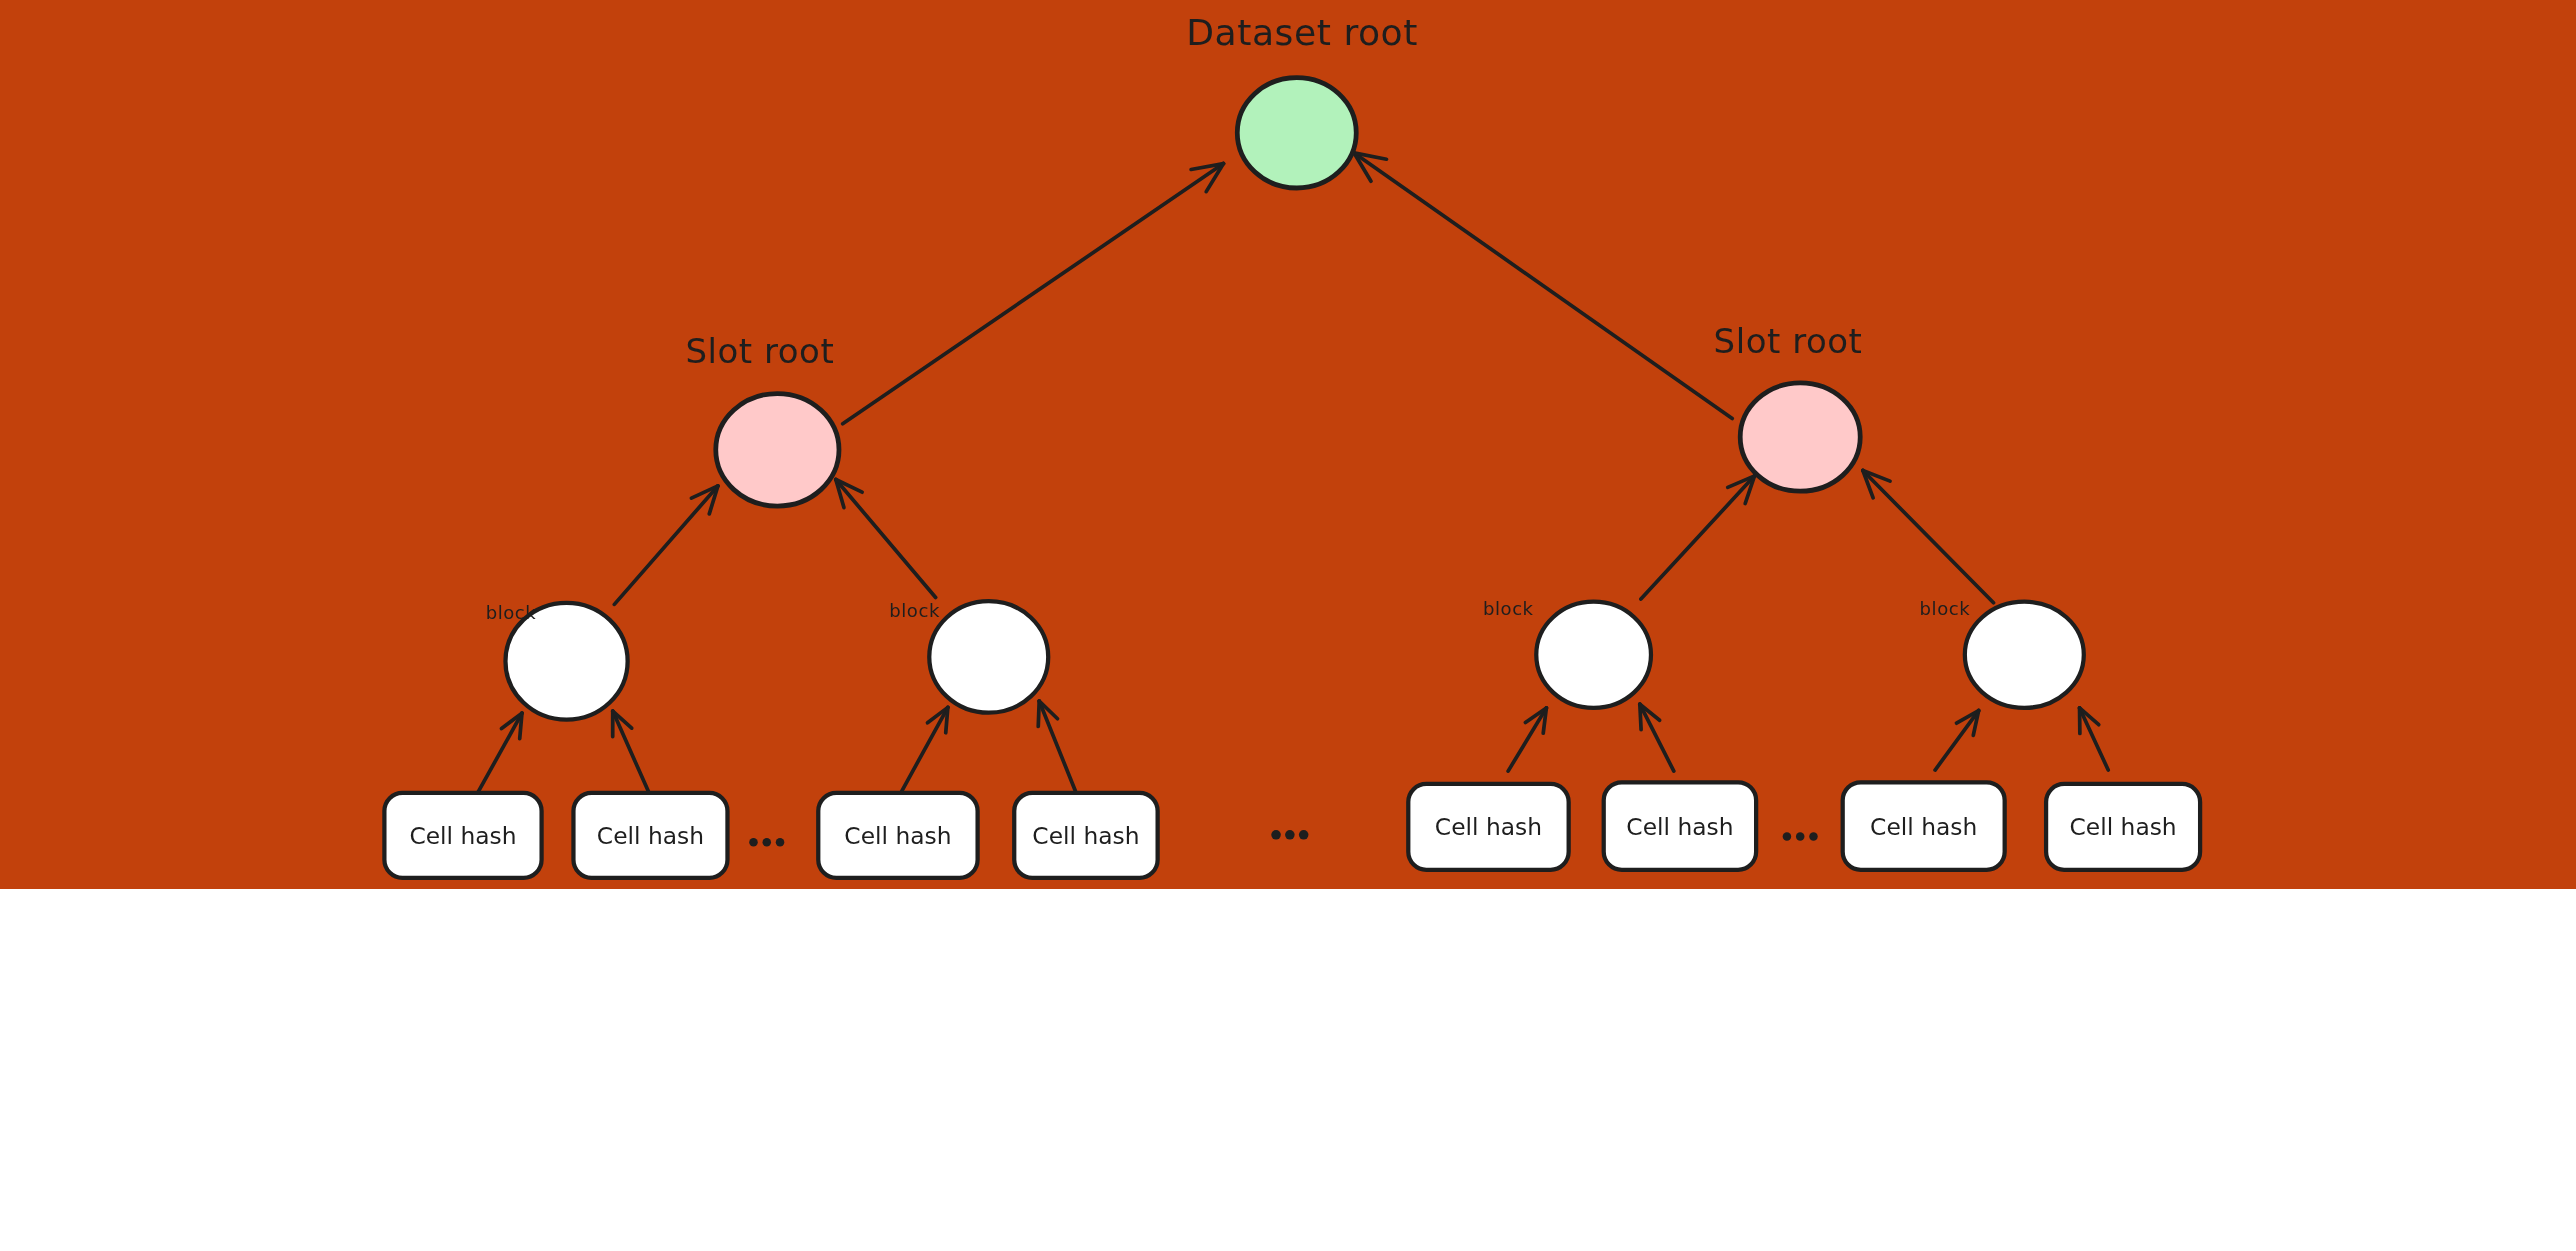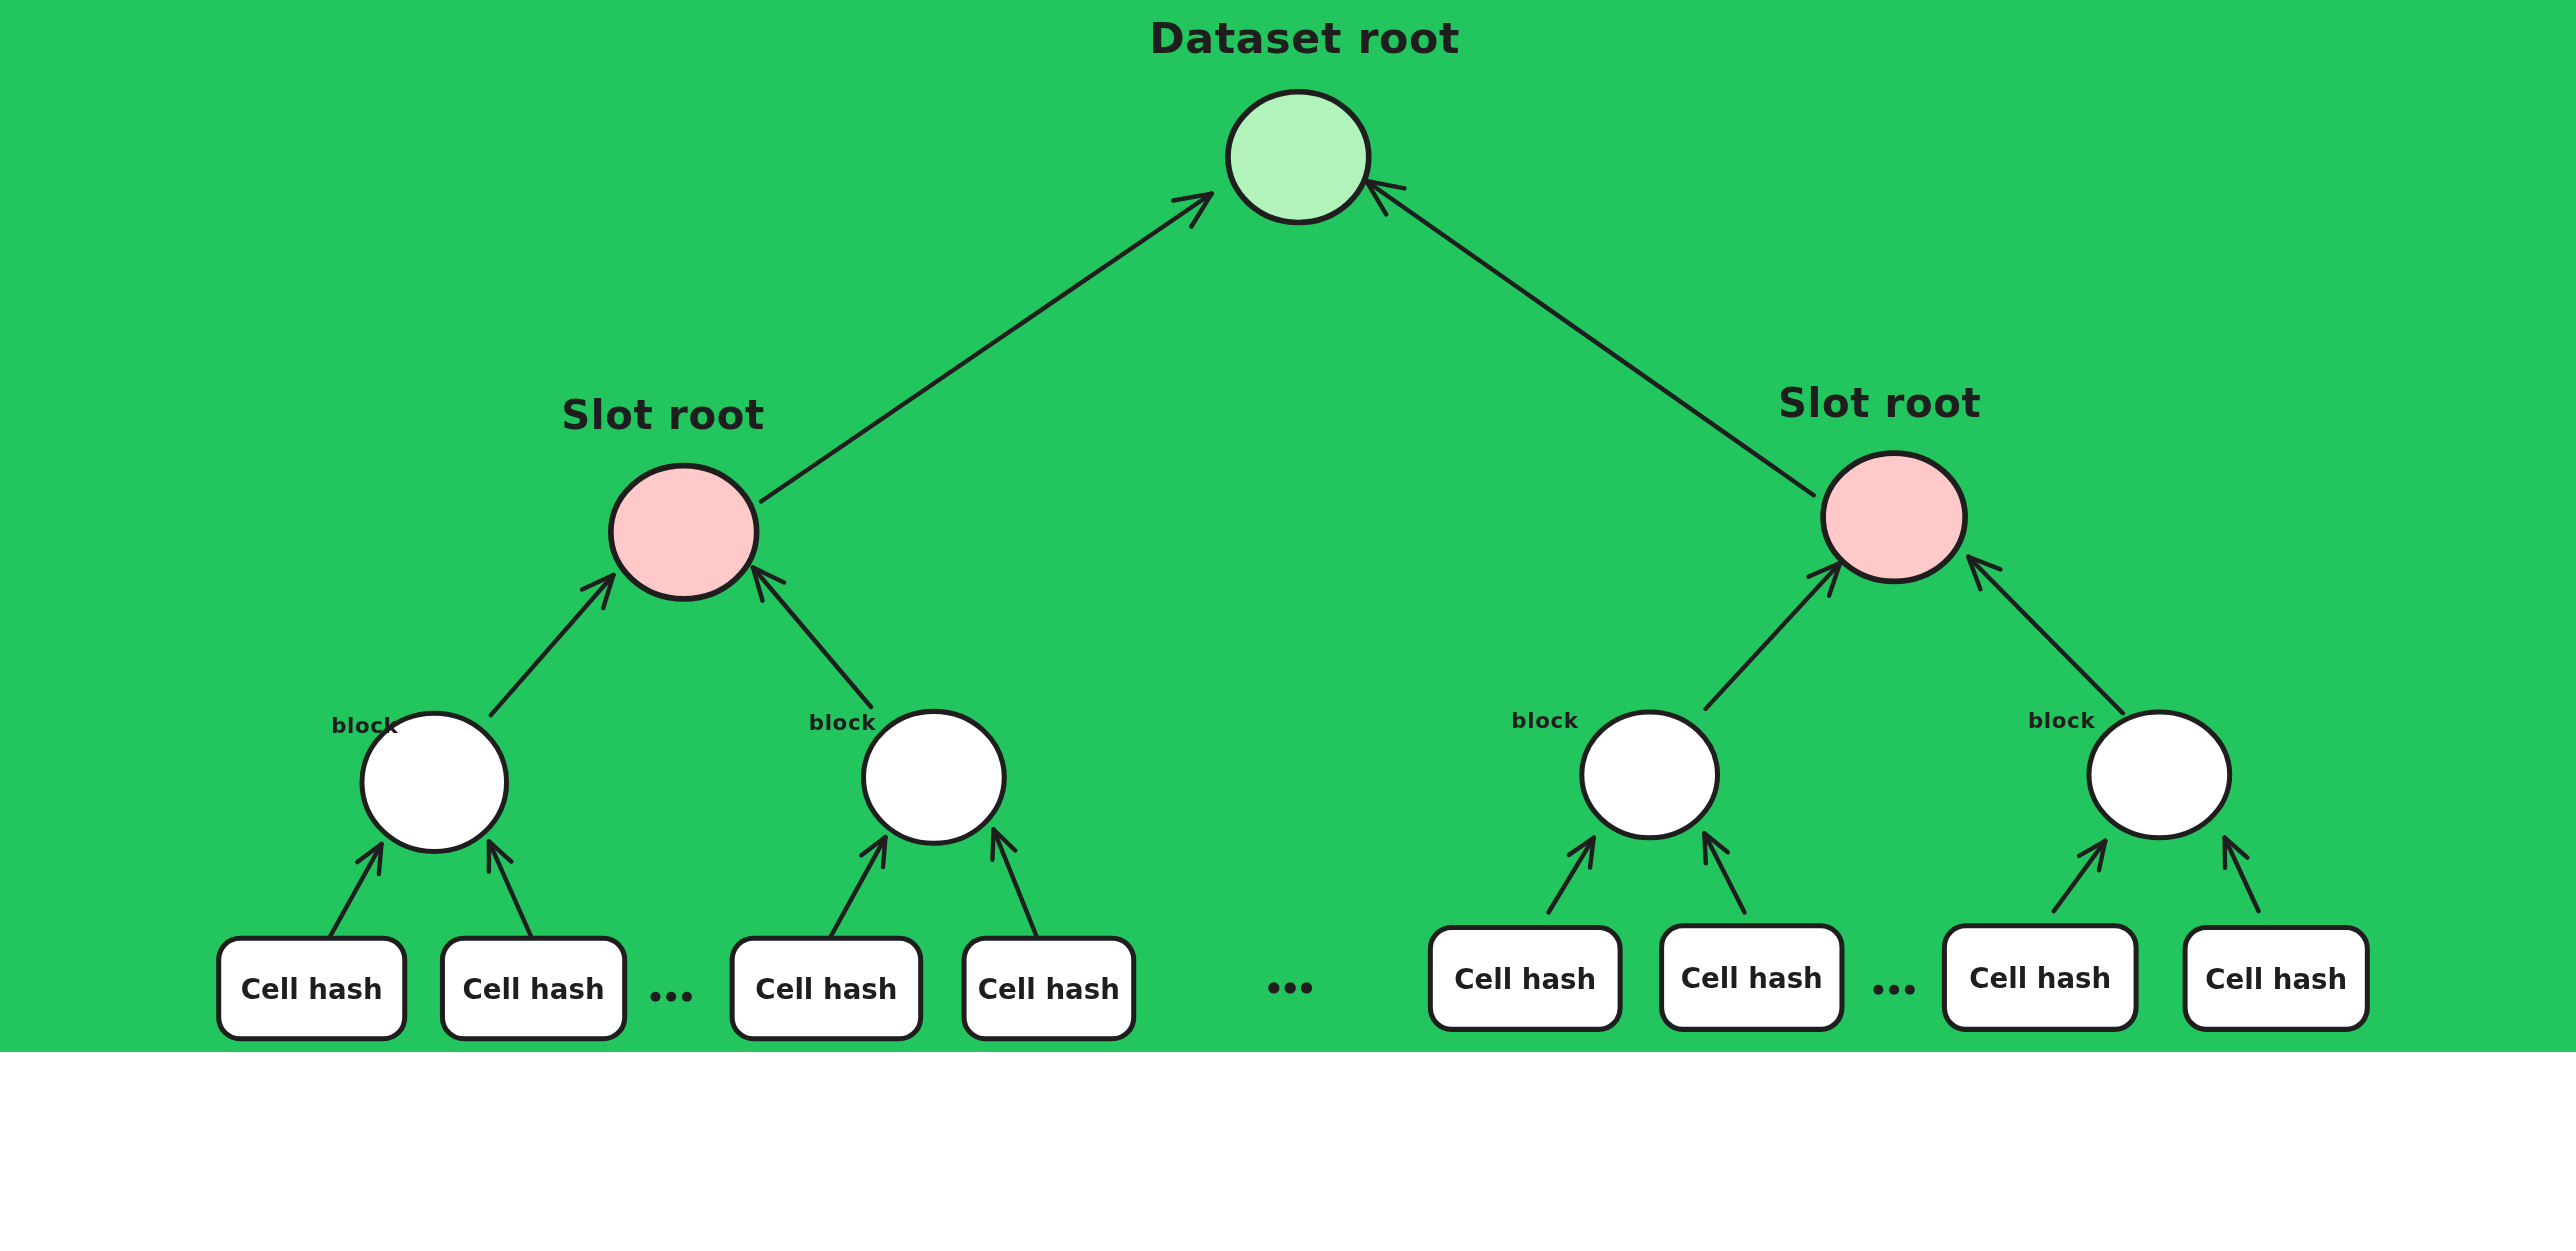--- a/index.html
+++ b/index.html
@@ -1,22 +1,21 @@
 <!DOCTYPE html>
 <html style="font-size:12px"><head>
 <meta charset="utf-8">
 <style>
   html, body { margin: 0; padding: 0; background: #ffffff; }
   .stage {
     position: relative;
     width: 2576px;
-    height: 1052px;
-    background: #22c55e;
+    height: 889px;
+    background: #c2410c;
     overflow: hidden;
-    font-weight: bold;
   }
   svg { display: block; width: 100%; height: 100%; }
   text {
     font-family: "DejaVu Sans", "Liberation Sans", sans-serif;
     fill: #1e1e1e;
     user-select: none;
   }
 </style>
 </head>
 <body>

